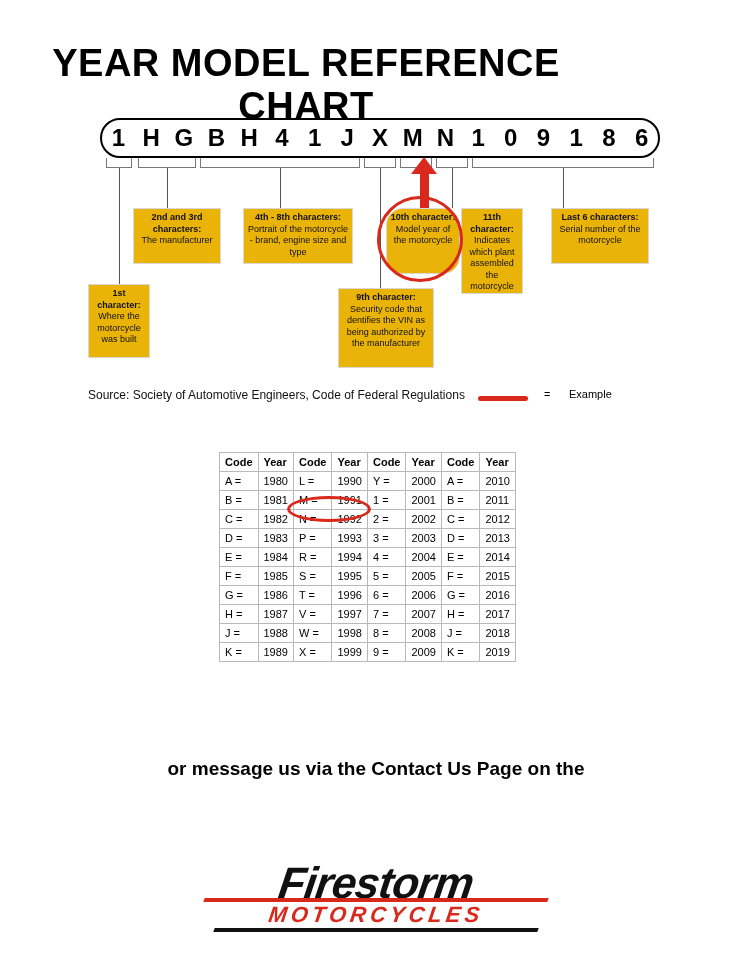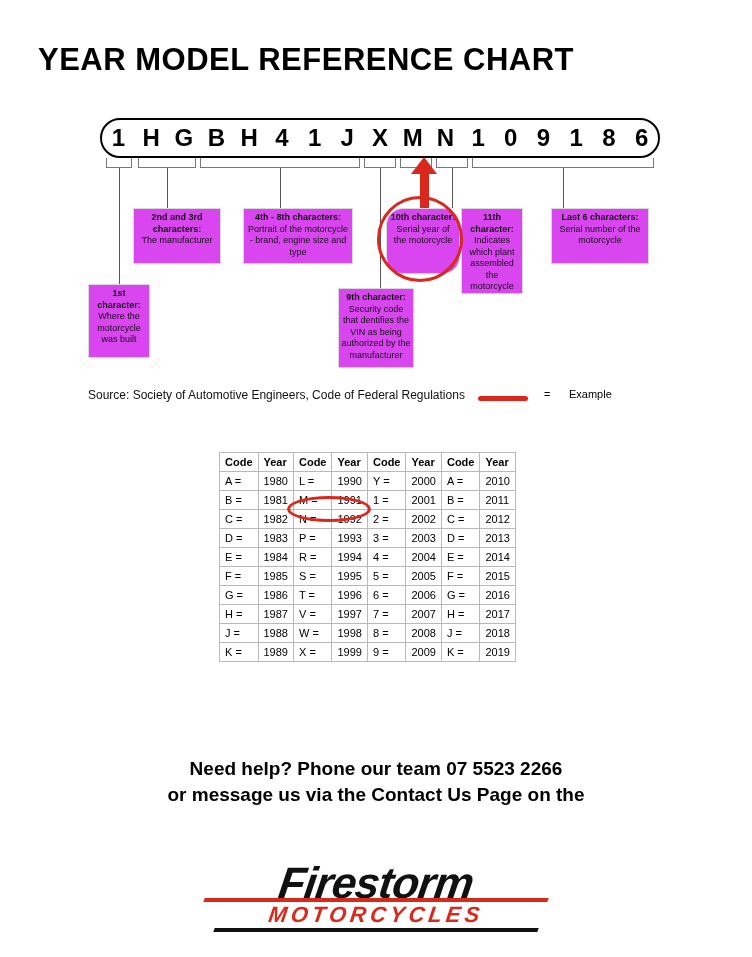--- a/index.html
+++ b/index.html
@@ -16,21 +16,21 @@
     overflow: hidden;
   }
 
   
   #page-title {
     position: absolute;
     top: 42px;
     left: 0;
     width: 612px;
     text-align: center;
-    font-size: 31px;
+    font-size: 38px;
     font-weight: bold;
     letter-spacing: 0.5px;
   }
 
   
   #vin-strip {
     position: absolute;
     top: 118px;
     left: 100px;
     width: 560px;
@@ -62,21 +62,21 @@
     position: absolute;
     border: 1px solid #777;
     border-top: none;
     box-sizing: border-box;
     height: 10px;
   }
 
   
   .callout {
     position: absolute;
-    background: #d946ef;
+    background: #eab308;
     border: 1px solid #d8d8d8;
     box-sizing: border-box;
     text-align: center;
     font-size: 9px;
     line-height: 11.5px;
     color: #111;
     padding: 3px 2px;
   }
   .callout b { font-weight: bold; }
 
@@ -290,28 +290,28 @@
 <div class="callout" style="left:133px; top:208px; width:88px; height:56px;">
   <b>2nd and 3rd characters:</b>
   <div>The manufacturer</div>
 </div>
 
 <div class="callout" style="left:243px; top:208px; width:110px; height:56px;">
   <b>4th - 8th characters:</b>
   <div>Portrait of the motorcycle - brand, engine size and type</div>
 </div>
 
-<div class="callout" style="left:338px; top:288px; width:76px; height:80px;">
+<div class="callout" style="left:338px; top:288px; width:96px; height:80px;">
   <b>9th character:</b>
   <div>Security code that dentifies the VIN as being authorized by the manufacturer</div>
 </div>
 
 <div class="callout" style="left:386px; top:208px; width:74px; height:66px;border-radius:17px;">
   <b>10th character:</b>
-  <div>Serial year of the motorcycle</div>
+  <div>Model year of the motorcycle</div>
 </div>
 
 <div class="callout" style="left:461px; top:208px; width:62px; height:86px;">
   <b>11th character:</b>
   <div>Indicates which plant assembled the motorcycle</div>
 </div>
 
 <div class="callout" style="left:551px; top:208px; width:98px; height:56px;">
   <b>Last 6 characters:</b>
   <div>Serial number of the motorcycle</div>
@@ -440,21 +440,20 @@
         <td class="year">2009</td>
         <td class="code">K =</td>
         <td class="year">2019</td>
       </tr>
     </tbody>
   </table>
 </div>
 <div id="m-1991-circle"></div>
 
 <div id="help-text">
-  <div>Need help?  Phone our team 07 5523 2266</div>
   <div>or message us via the Contact Us Page on the</div>
 </div>
 
 <div id="logo">
   <div id="logo-firestorm">Firestorm</div>
   <div id="logo-bar-top"></div>
   <div id="logo-moto">MOTORCYCLES</div>
   <div id="logo-bar-bottom"></div>
 </div>
 

